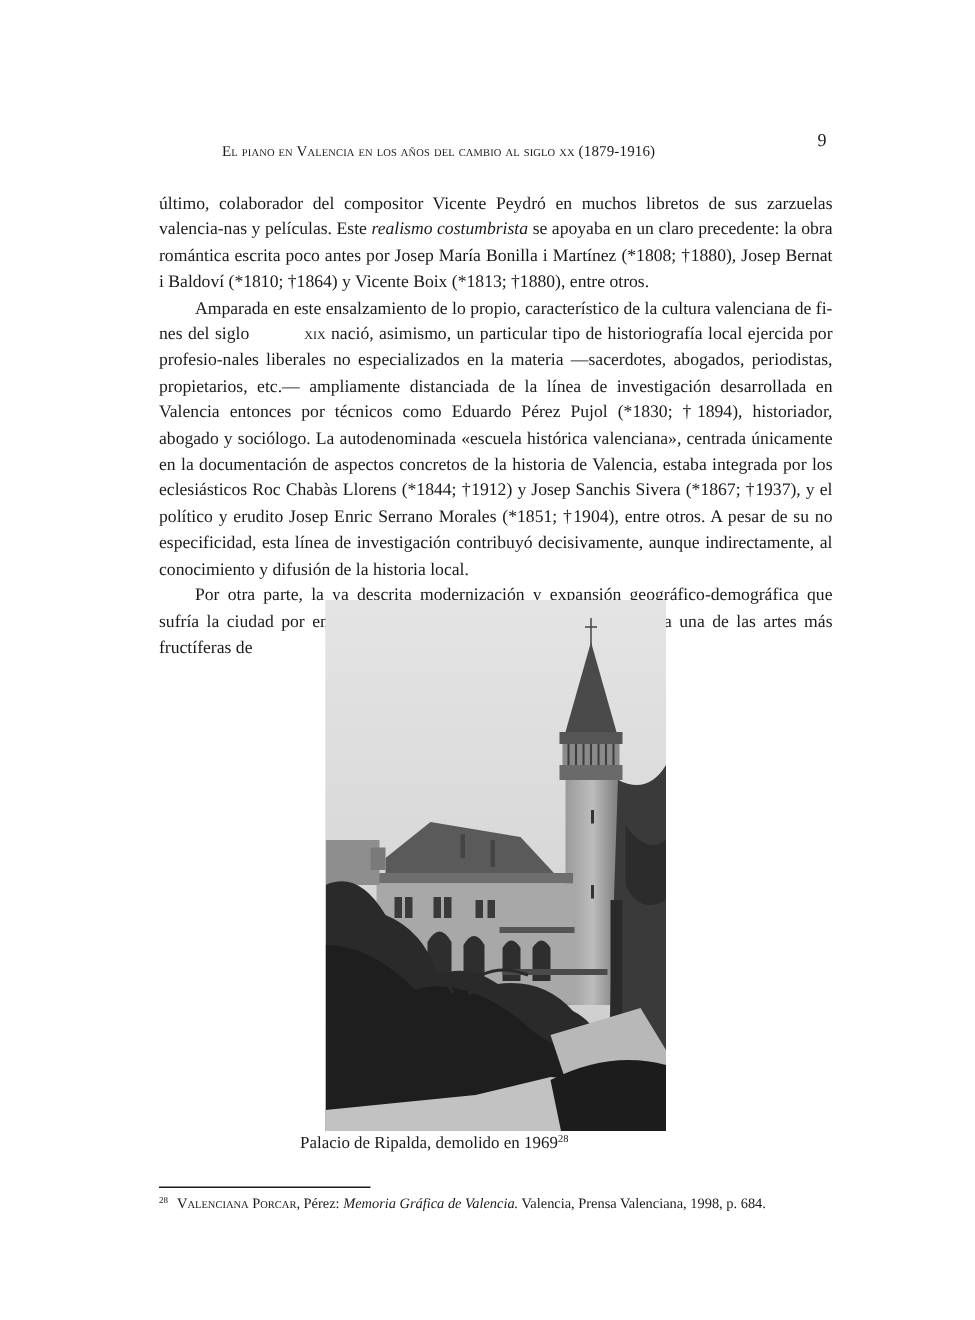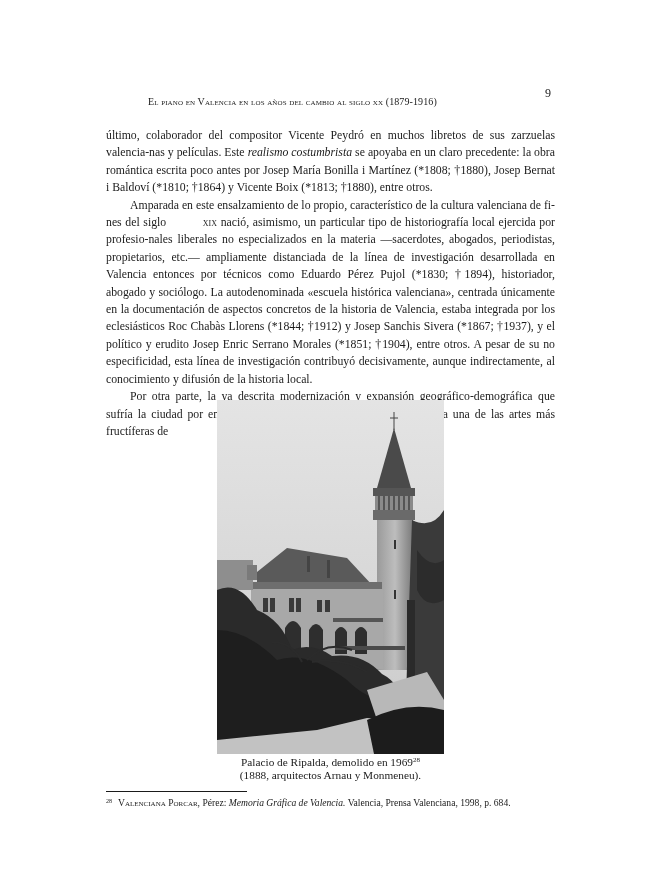--- a/index.html
+++ b/index.html
@@ -23,21 +23,21 @@
     .body-text p { margin: 0; }
     .body-text p.indent { text-indent: 24px; }
     .sc { font-variant: small-caps; margin-left: 33px; }
     .figure {
       position: absolute; left: 217px; top: 400px; width: 227px; height: 354px;
       overflow: hidden; background: #d8d8d8;
     }
     .figure svg { display: block; }
     .caption {
       position: absolute; left: 200px; top: 756px; width: 261px;
-      text-align: center; font-size: 11.3px; line-height: 13px;
+      font-size: 11.3px; line-height: 13px;
     }
     .caption sup { font-size: 7px; vertical-align: 4px; line-height: 0; }
     .footnote-rule {
       position: absolute; left: 106px; top: 791px; width: 141px; height: 0;
       border-top: 1px solid #1a1a1a;
     }
     .footnote {
       position: absolute; left: 106px; top: 797px; width: 450px;
       font-size: 9.6px; line-height: 12px; white-space: nowrap;
     }
@@ -138,17 +138,16 @@
     </g>
 
     <polygon points="150,290 210,272 227,300 227,330 160,320" fill="#b8b8b8"></polygon>
     <polygon points="0,340 100,330 150,318 200,322 227,340 227,354 0,354" fill="#c2c2c2"></polygon>
     <path d="M150,320 q40,-20 77,-10 v44 h-70 z" fill="#1c1c1c"></path>
   </svg>
 </div>
 
 <div class="caption">
   <div><span>Palacio de Ripalda, demolido en 1969</span><sup>28</sup></div>
-  <div>(1888, arquitectos Arnau y Monmeneu).</div>
 </div>
 
 <div class="footnote-rule"></div>
 <div class="footnote"><sup>28</sup><span class="author">Valenciana Porcar</span><span>, Pérez: </span><em>Memoria Gráfica de Valencia.</em><span> Valencia, Prensa Valenciana, 1998, p. 684.</span></div>
 
 </body></html>

